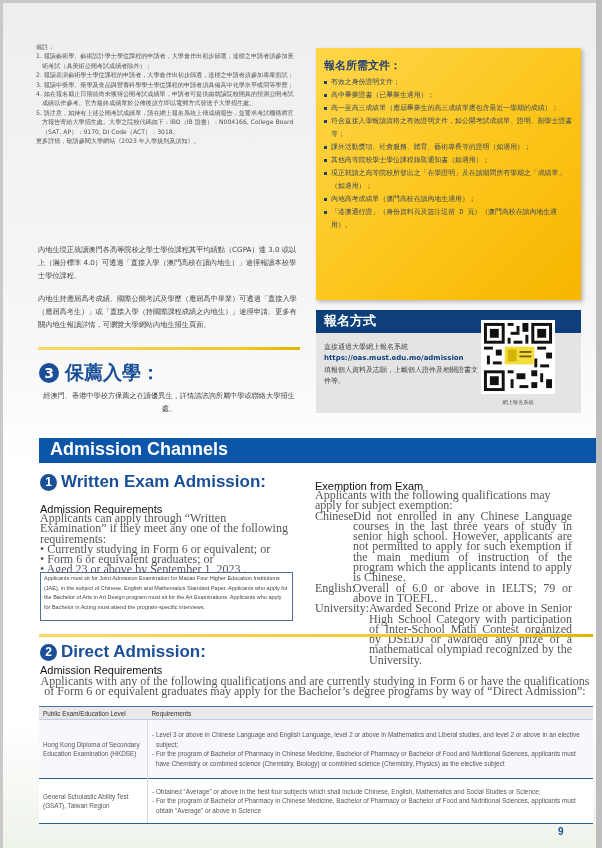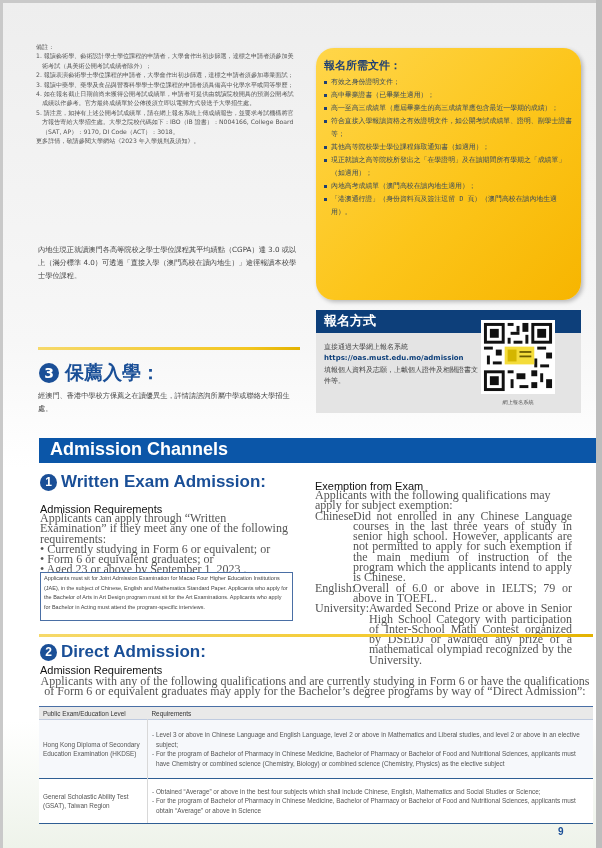--- a/index.html
+++ b/index.html
@@ -17,24 +17,24 @@
   .p3 { left:35px; top:289px; width:262px; }
 
   .gold-line { height:3px; background:linear-gradient(90deg,#f6d96a,#f3c620 80%,#e3b200); }
   .gl1 { left:35px; top:344px; width:262px; }
   .gl2 { left:36px; top:631px; width:554px; }
 
   .sec-title { color:#1a4f97; font-weight:bold; display:flex; align-items:center; }
   .numcirc { display:inline-flex; align-items:center; justify-content:center; border-radius:50%; background:#1a4f97; color:#fff; font-weight:bold; }
   .st3 { left:36px; top:357px; font-size:19px; }
   .st3 .numcirc { width:20px; height:20px; font-size:14px; margin-right:6px; }
-  .p4 { left:35px; top:386px; width:262px; }
-
-  
-  .ybox { left:313px; top:45px; width:265px; height:252px; background:linear-gradient(135deg,#ffd64a 0%,#fcc51a 55%,#f7b500 100%); box-shadow:2px 2px 4px rgba(0,0,0,0.25);border-radius:18px; }
+  .p4 { left:35px; top:386px; width:262px;text-align:center; }
+
+  
+  .ybox { left:313px; top:45px; width:265px; height:252px; background:linear-gradient(135deg,#ffd64a 0%,#fcc51a 55%,#f7b500 100%); box-shadow:2px 2px 4px rgba(0,0,0,0.25); }
   .ybox .yt { position:absolute; left:8px; top:10px; font-size:11px; font-weight:bold; color:#1f3f73; }
   .ybox ul { position:absolute; left:8px; top:28px; width:250px; margin:0; padding:0; list-style:none; font-size:6.9px; line-height:13px; color:#3a4a5a;font-family:Liberation Mono, monospace; }
   .ybox li { padding-left:7px; position:relative; }
   .ybox li::before { content:""; position:absolute; left:0; top:5px; width:3px; height:3px; background:#1f3f73; }
 
   
   .rbox { left:313px; top:307px; width:265px; height:103px; background:#e4e4e4; }
   .rbox .rh { position:absolute; left:0; top:0; width:265px; height:23px; background:#0d3f7a; }
   .rbox .rh span { position:absolute; left:8px; top:2px; font-size:13px; font-weight:bold; color:#fff; }
   .rbox .rtxt { position:absolute; left:8px; top:32px; width:160px; font-size:7px; line-height:11.3px; color:#444; }
@@ -83,36 +83,38 @@
     <div>備註：</div>
     <div class="ni">1. 報讀藝術學、藝術設計學士學位課程的申請者，大學會作出初步篩選，達標之申請者須參加美術考試（具美術公開考試成績者除外）；</div>
     <div class="ni">2. 報讀表演藝術學士學位課程的申請者，大學會作出初步篩選，達標之申請者須參加專業面試；</div>
     <div class="ni">3. 報讀中藥學、藥學及食品與營養科學學士學位課程的申請者須具備高中化學水平或同等學歷；</div>
     <div class="ni">4. 如在報名截止日期前尚未獲得公開考試成績單，申請者可提供由就讀院校開具的預測公開考試成績以作參考。官方最終成績單於公佈後須立即以電郵方式發送予大學招生處。</div>
     <div class="ni">5. 請注意，如持有上述公開考試成績單，請在網上報名系統上傳成績報告，並要求考試機構將官方報告寄給大學招生處。大學之院校代碼如下：IBO（IB 證書）：N004166, College Board（SAT, AP）：9170, DI Code（ACT）：3018。</div>
     <div>更多詳情，敬請參閱大學網站《2023 年入學規則及須知》。</div>
   </div>
 
   <div class="abs para p2">內地生現正就讀澳門各高等院校之學士學位課程其平均績點（CGPA）達 3.0 或以上（滿分標準 4.0）可透過「直接入學（澳門高校在讀內地生）」途徑報讀本校學士學位課程。</div>
+  <div class="abs para p3">內地生持應屆高考成績、國際公開考試及學歷（應屆高中畢業）可透過「直接入學（應屆高考生）」或「直接入學（持國際課程成績之內地生）」途徑申請。更多有關內地生報讀詳情，可瀏覽大學網站內地生招生頁面。</div>
 
   <div class="abs gold-line gl1"></div>
 
   <div class="abs sec-title st3">
     <span class="numcirc">3</span>
     <span>保薦入學：</span>
   </div>
   <div class="abs para p4">經澳門、香港中學校方保薦之在讀優異生，詳情請諮詢所屬中學或聯絡大學招生處。</div>
 
   <div class="abs ybox">
     <div class="yt">報名所需文件：</div>
     <ul>
       <li>有效之身份證明文件；</li>
       <li>高中畢業證書（已畢業生適用）；</li>
       <li>高一至高三成績單（應屆畢業生的高三成績單應包含最近一學期的成績）；</li>
       <li>符合直接入學報讀資格之有效證明文件，如公開考試成績單、證明、副學士證書等；</li>
+      <li>課外活動獎項、社會服務、體育、藝術專長等的證明（如適用）；</li>
       <li>其他高等院校學士學位課程錄取通知書（如適用）；</li>
       <li>現正就讀之高等院校所發出之「在學證明」及在讀期間所有學期之「成績單」（如適用）；</li>
       <li>內地高考成績單（澳門高校在讀內地生適用）；</li>
       <li>「港澳通行證」（身份資料頁及簽注逗留 D 頁）（澳門高校在讀內地生適用）。</li>
     </ul>
   </div>
 
   <div class="abs rbox">
     <div class="rh">
       <span>報名方式</span>

